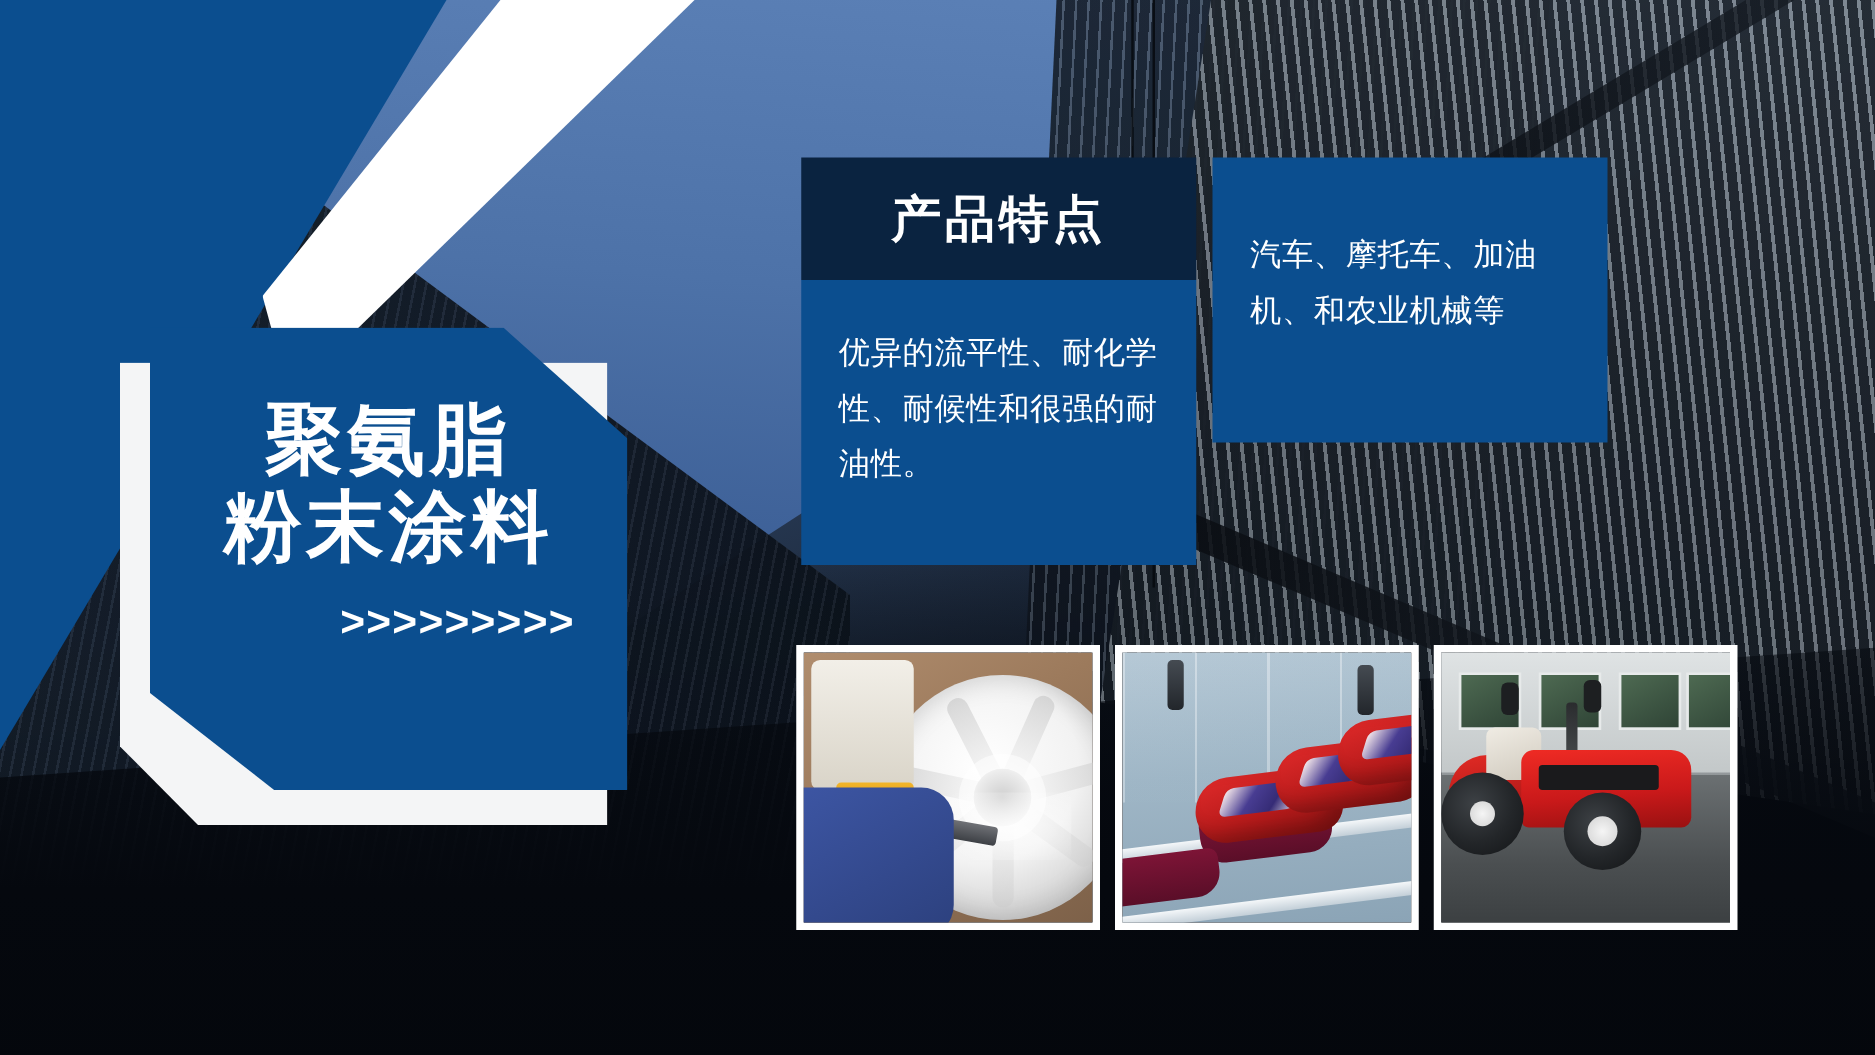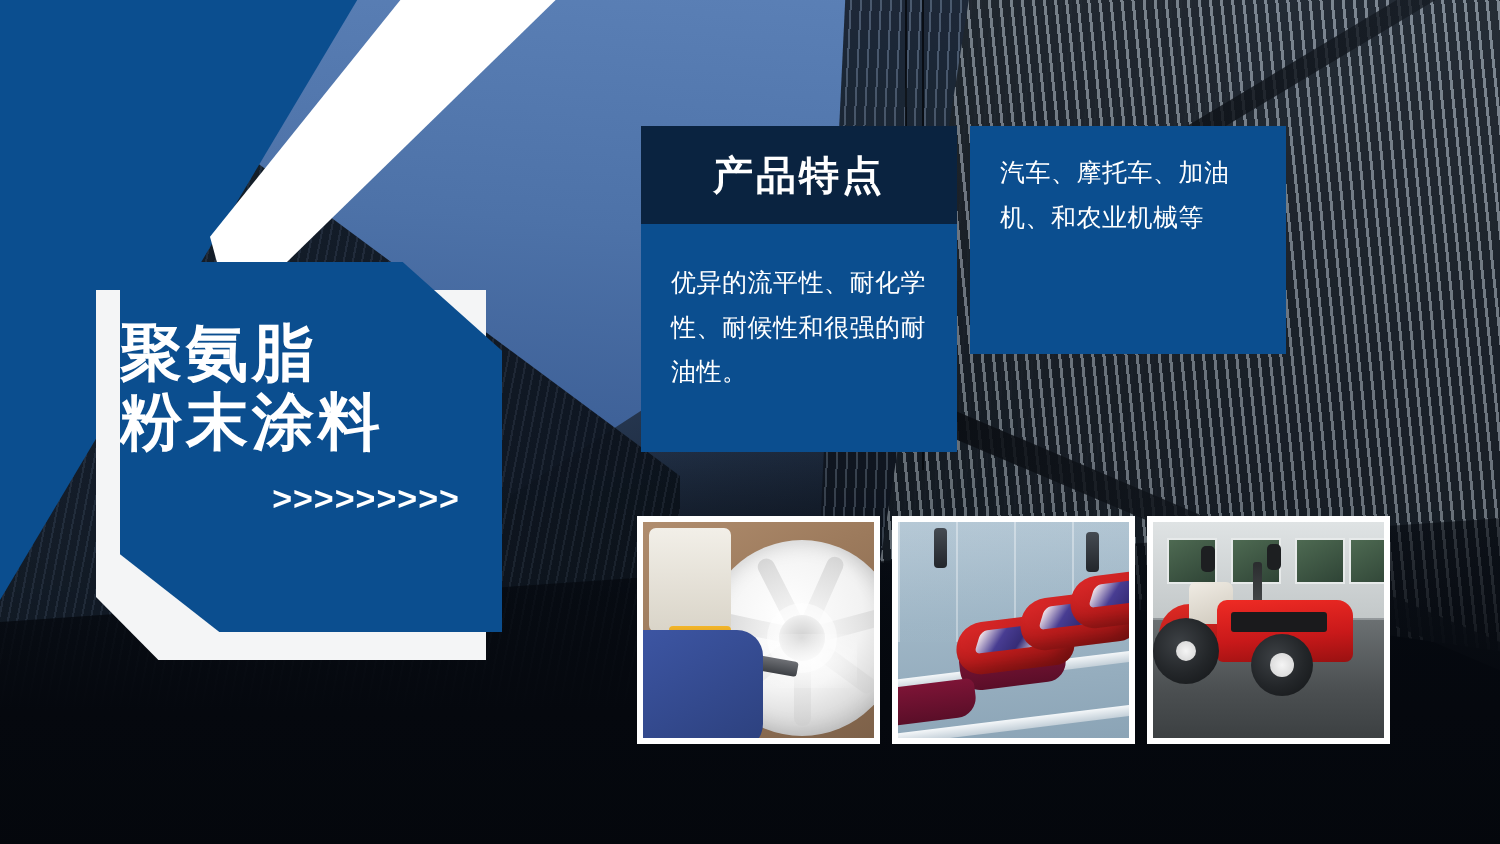--- a/index.html
+++ b/index.html
@@ -122,20 +122,21 @@
     width: 382px; height: 370px;
     background: #0b4e8f;
     clip-path: polygon(0% 0%, 74% 0%, 100% 24%, 100% 100%, 26% 100%, 0% 79%);
     padding: 56px 0 0 0;
   }
   .title-line {
     color: #ffffff;
     font-size: 62px;
     font-weight: 700;
     line-height: 1.12;
+    text-align: center;
     letter-spacing: 4px;
     font-family: "Liberation Sans", "DejaVu Sans", sans-serif;
   }
   .title-chevrons {
     margin-top: 22px;
     text-align: center;
     color: #ffffff;
     font-size: 34px;
     font-weight: 700;
     letter-spacing: 1px;
@@ -163,21 +164,21 @@
     font-size: 40px;
     font-weight: 700;
     letter-spacing: 3px;
     font-family: "Liberation Sans", "DejaVu Sans", sans-serif;
   }
   .card-body {
     height: 228px;
     background: #0b4e8f;
     padding: 36px 28px 0 30px;
   }
-  .card-body.offset { padding-top: 24px; }
+  .card-body.offset { padding-top: 56px; }
   .card-body-text {
     color: #ffffff;
     font-size: 25px;
     line-height: 1.78;
     letter-spacing: 0.5px;
     font-family: "Liberation Sans", "DejaVu Sans", sans-serif;
   }
 
   
   .photo-strip {

